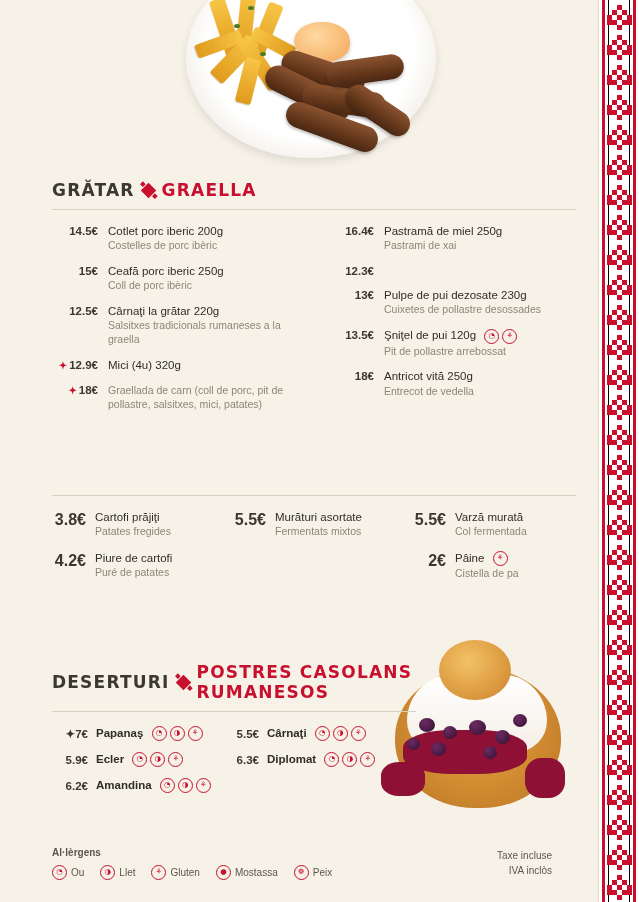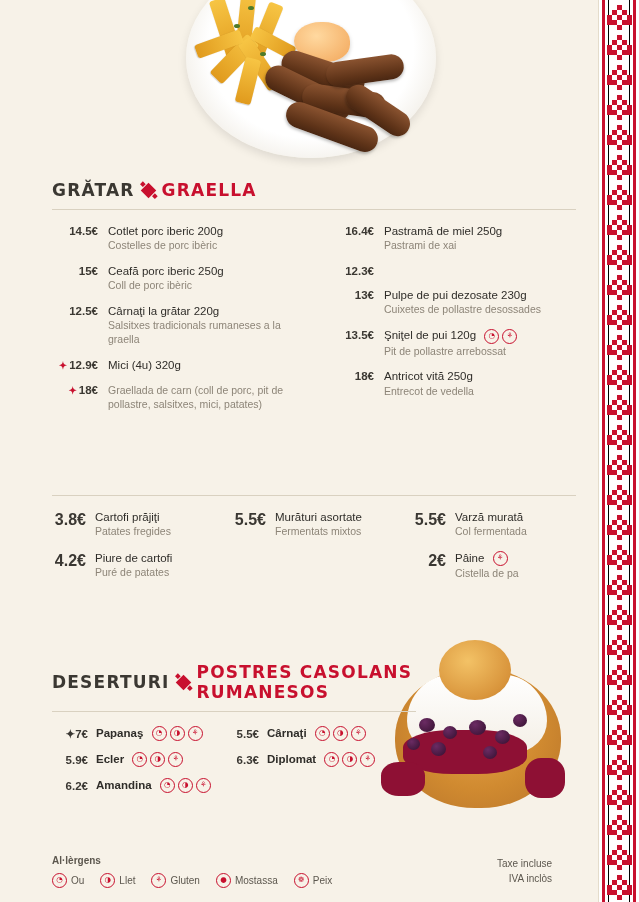--- a/index.html
+++ b/index.html
@@ -145,21 +145,21 @@
   }
 
   
   .g-item{display:flex;gap:9px;margin-bottom:12px;align-items:flex-start;}
   .g-price{width:34px;text-align:right;flex:0 0 34px;font-size:16px;font-weight:bold;padding-top:1px;}
   .d-item{display:flex;gap:8px;margin-bottom:11px;align-items:center;}
   .d-price{width:36px;text-align:right;flex:0 0 36px;font-size:11.5px;font-weight:bold;white-space:nowrap;}
   .d-name{font-size:11.5px;font-weight:bold;color:#2f2d29;}
 
   
-  .footer{position:absolute;left:52px;bottom:14px;width:500px;}
+  .footer{position:absolute;left:52px;bottom:22px;width:500px;}
   .f-title{font-size:10px;font-weight:bold;color:#5c574e;margin-bottom:7px;}
   .f-list{display:flex;gap:16px;align-items:center;}
   .f-entry{display:flex;gap:4px;align-items:center;font-size:10px;color:#5c574e;}
   .taxes{position:absolute;right:0;bottom:2px;text-align:right;font-size:10px;color:#5c574e;line-height:1.45;}
 </style>
 </head>
 <body>
 
 <div class="page">
 

